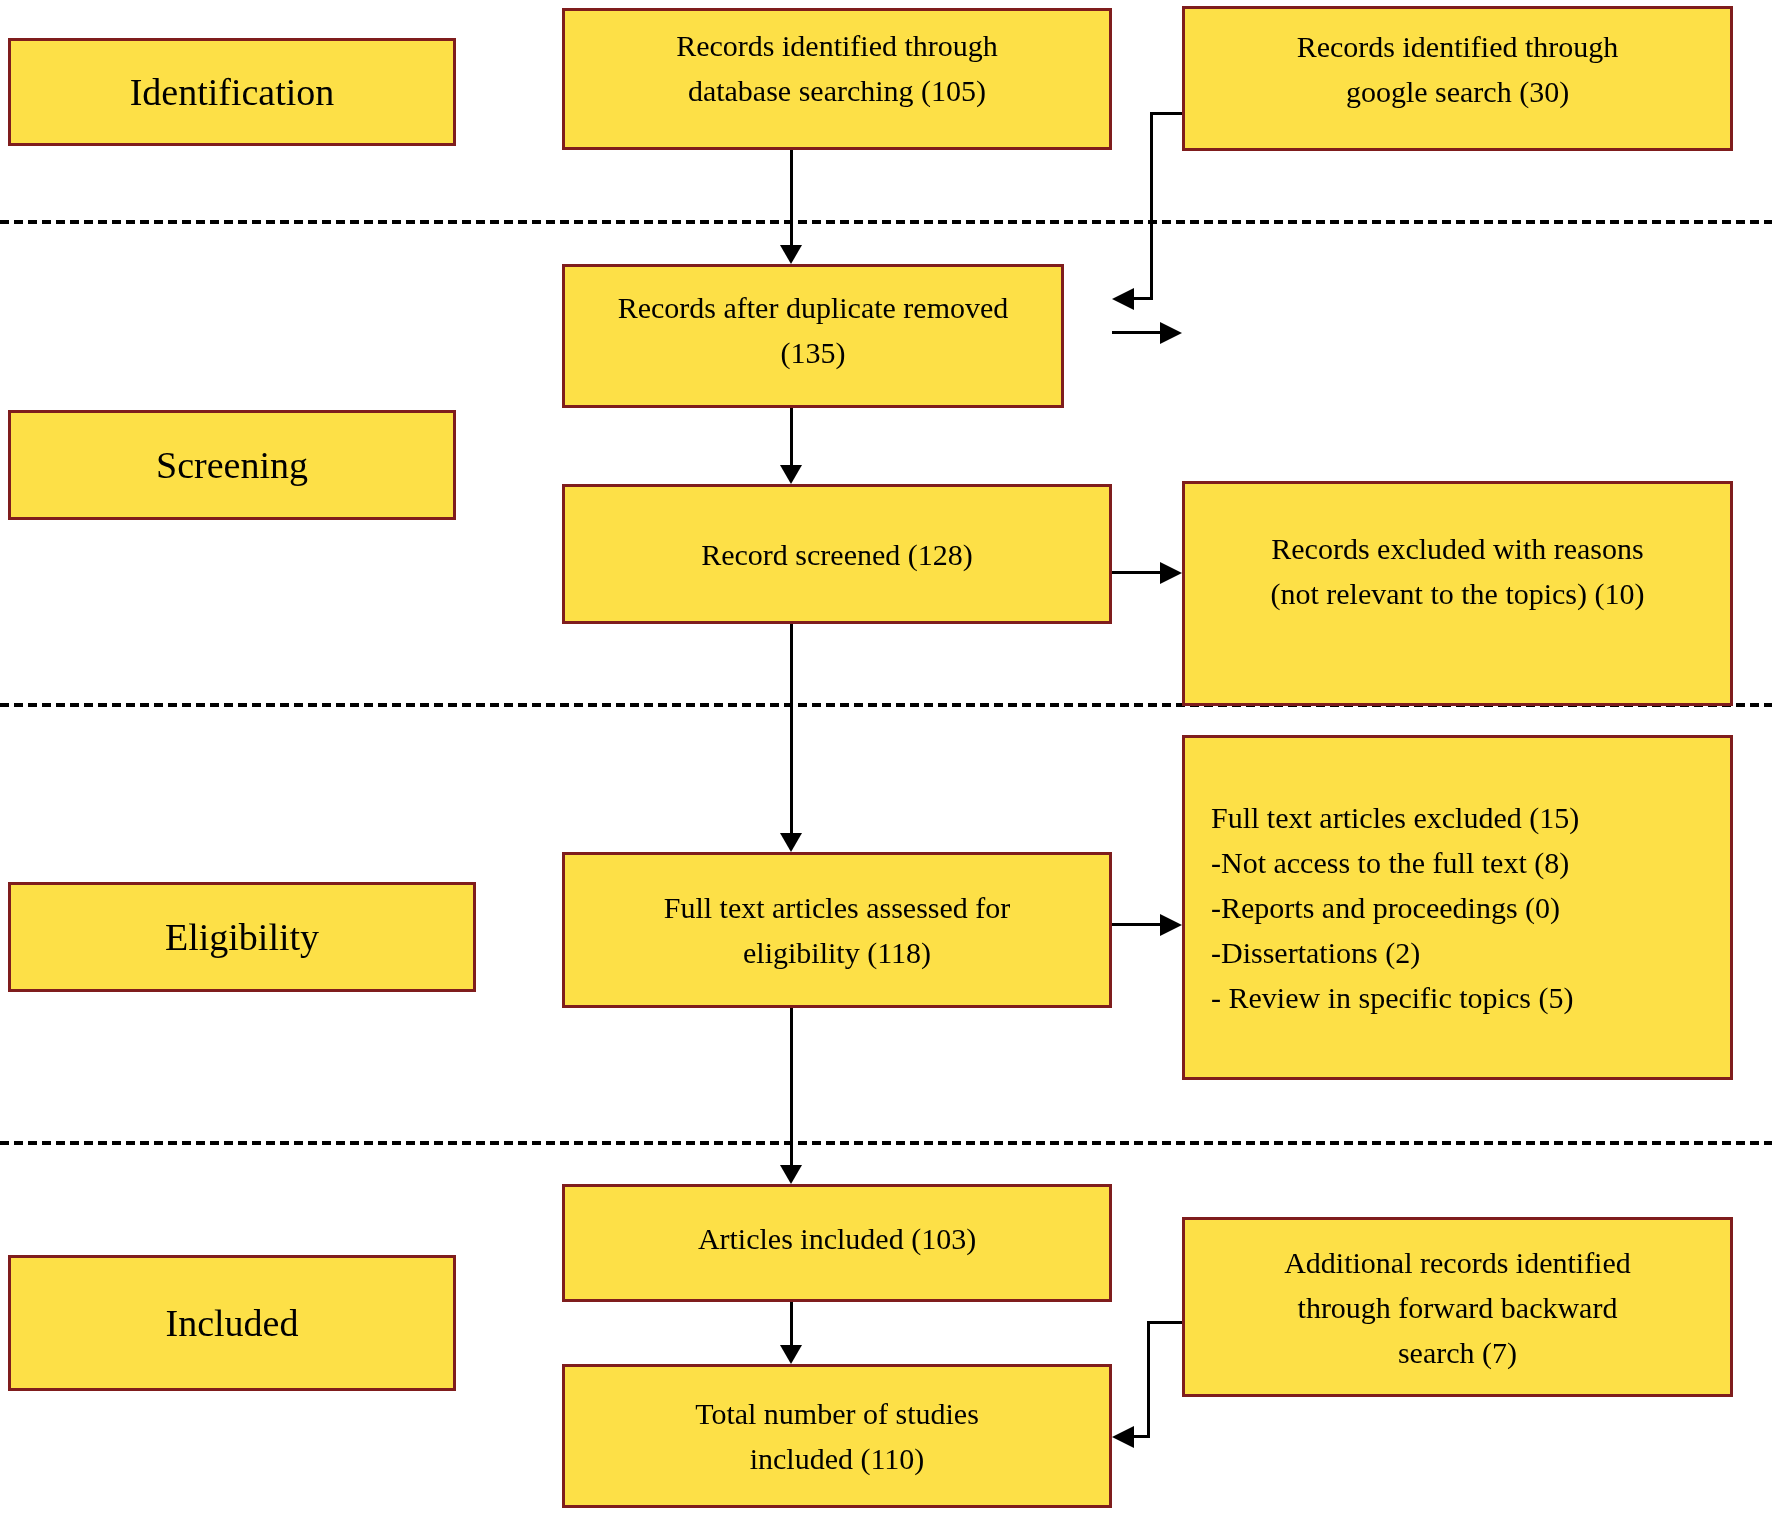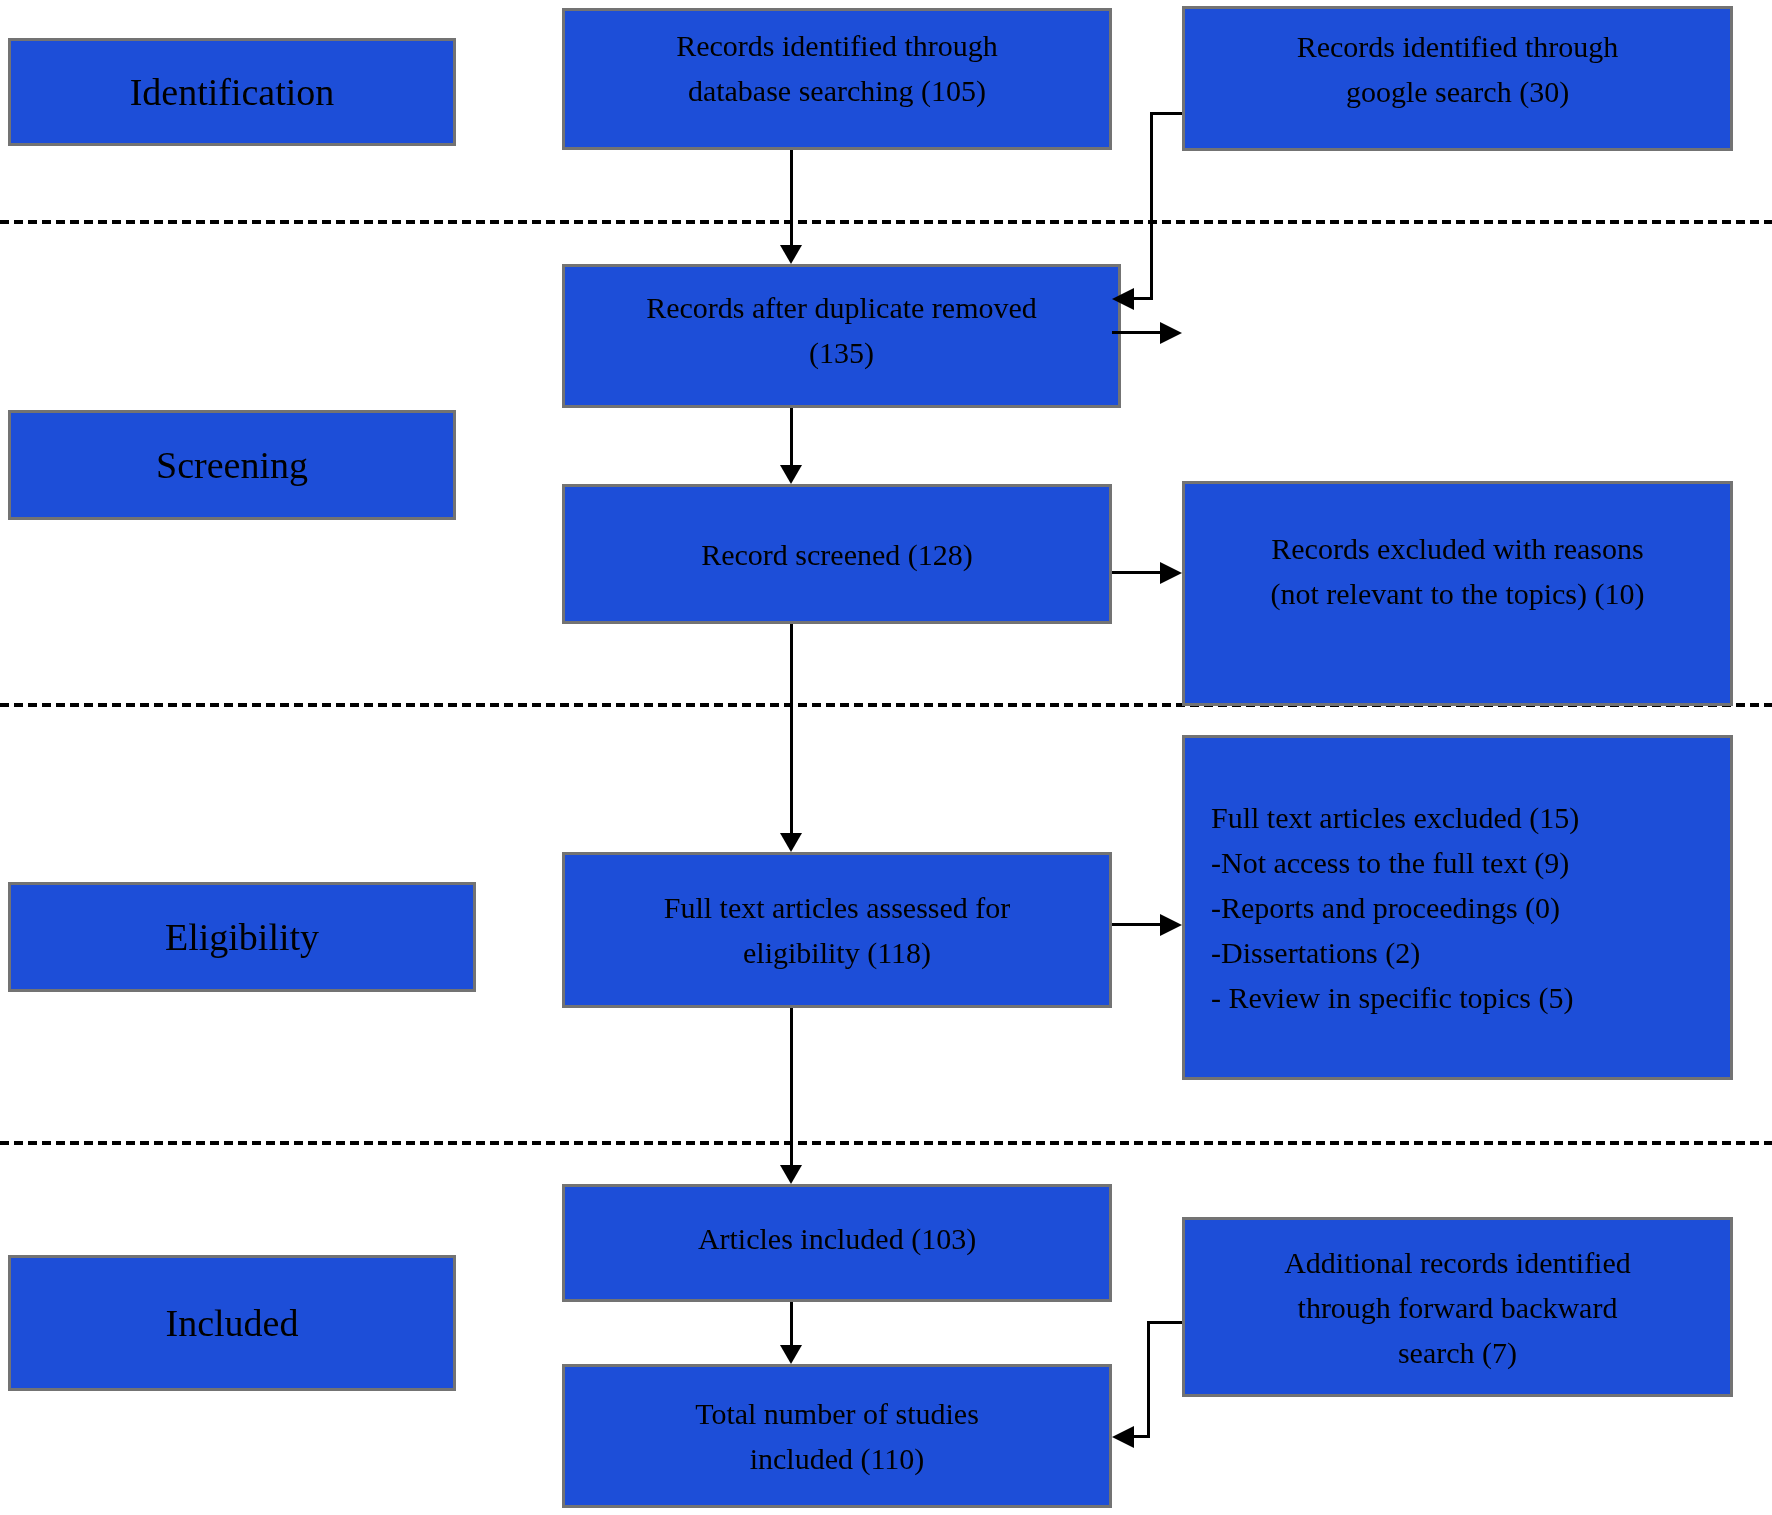--- a/index.html
+++ b/index.html
@@ -2,21 +2,21 @@
 <html><head>
 <meta charset="utf-8">
 <style>
   html,body{margin:0;padding:0;background:#ffffff;}
   .canvas{
     position:relative;width:1772px;height:1515px;background:#ffffff;
     font-family:"Liberation Serif","DejaVu Serif",serif;color:#000;
     overflow:hidden;
   }
   .box{
-    position:absolute;box-sizing:border-box;border:3px solid #737373;background:#1d4ed8;
+    position:absolute;box-sizing:border-box;border:3px solid #7f1d1d;background:#fde047;
     display:flex;align-items:center;justify-content:center;
     text-align:center;white-space:pre-line;
     font-size:30px;line-height:1.5;
   }
   .stage{font-size:38px;}
   .list-box{
     flex-direction:column;align-items:flex-start;justify-content:center;
     text-align:left;white-space:normal;padding:0 18px 0 26px;
   }
   .list-box div{line-height:1.5;text-align:right;}
@@ -41,36 +41,36 @@
   <div class="dashed" style="top:703px"></div>
   <div class="dashed" style="top:1141px"></div>
 
   <div class="box stage" style="left:8px;top:38px;width:448px;height:108px">Identification</div>
   <div class="box stage" style="left:8px;top:410px;width:448px;height:110px">Screening</div>
   <div class="box stage" style="left:8px;top:882px;width:468px;height:110px">Eligibility</div>
   <div class="box stage" style="left:8px;top:1255px;width:448px;height:136px">Included</div>
 
   <div class="box" style="left:562px;top:8px;width:550px;height:142px;padding-bottom:22px">Records identified through
 database searching (105)</div>
-  <div class="box" style="left:562px;top:264px;width:559px;height:144px;padding-bottom:12px">Records after duplicate removed
+  <div class="box" style="left:562px;top:264px;width:502px;height:144px;padding-bottom:12px">Records after duplicate removed
 (135)</div>
   <div class="box" style="left:562px;top:484px;width:550px;height:140px">Record screened (128)</div>
   <div class="box" style="left:562px;top:852px;width:550px;height:156px">Full text articles assessed for
 eligibility (118)</div>
   <div class="box" style="left:562px;top:1184px;width:550px;height:118px;padding-bottom:10px">Articles included (103)</div>
   <div class="box" style="left:562px;top:1364px;width:550px;height:144px">Total number of studies
 included (110)</div>
 
   <div class="box" style="left:1182px;top:6px;width:551px;height:145px;padding-bottom:20px">Records identified through
 google search (30)</div>
   <div class="box" style="left:1182px;top:481px;width:551px;height:225px;padding-bottom:45px">Records excluded with reasons
 (not relevant to the topics) (10)</div>
   <div class="box list-box" style="left:1182px;top:735px;width:551px;height:345px">
     <div>Full text articles excluded (15)</div>
-    <div>-Not access to the full text (9)</div>
+    <div>-Not access to the full text (8)</div>
     <div>-Reports and proceedings (0)</div>
     <div>-Dissertations (2)</div>
     <div>- Review in specific topics (5)</div>
   </div>
   <div class="box" style="left:1182px;top:1217px;width:551px;height:180px">Additional records identified
 through forward backward
 search (7)</div>
 
   <div class="vline" style="left:790px;top:150px;height:98px"></div>
   <div class="arr down" style="left:780px;top:245px"></div>

